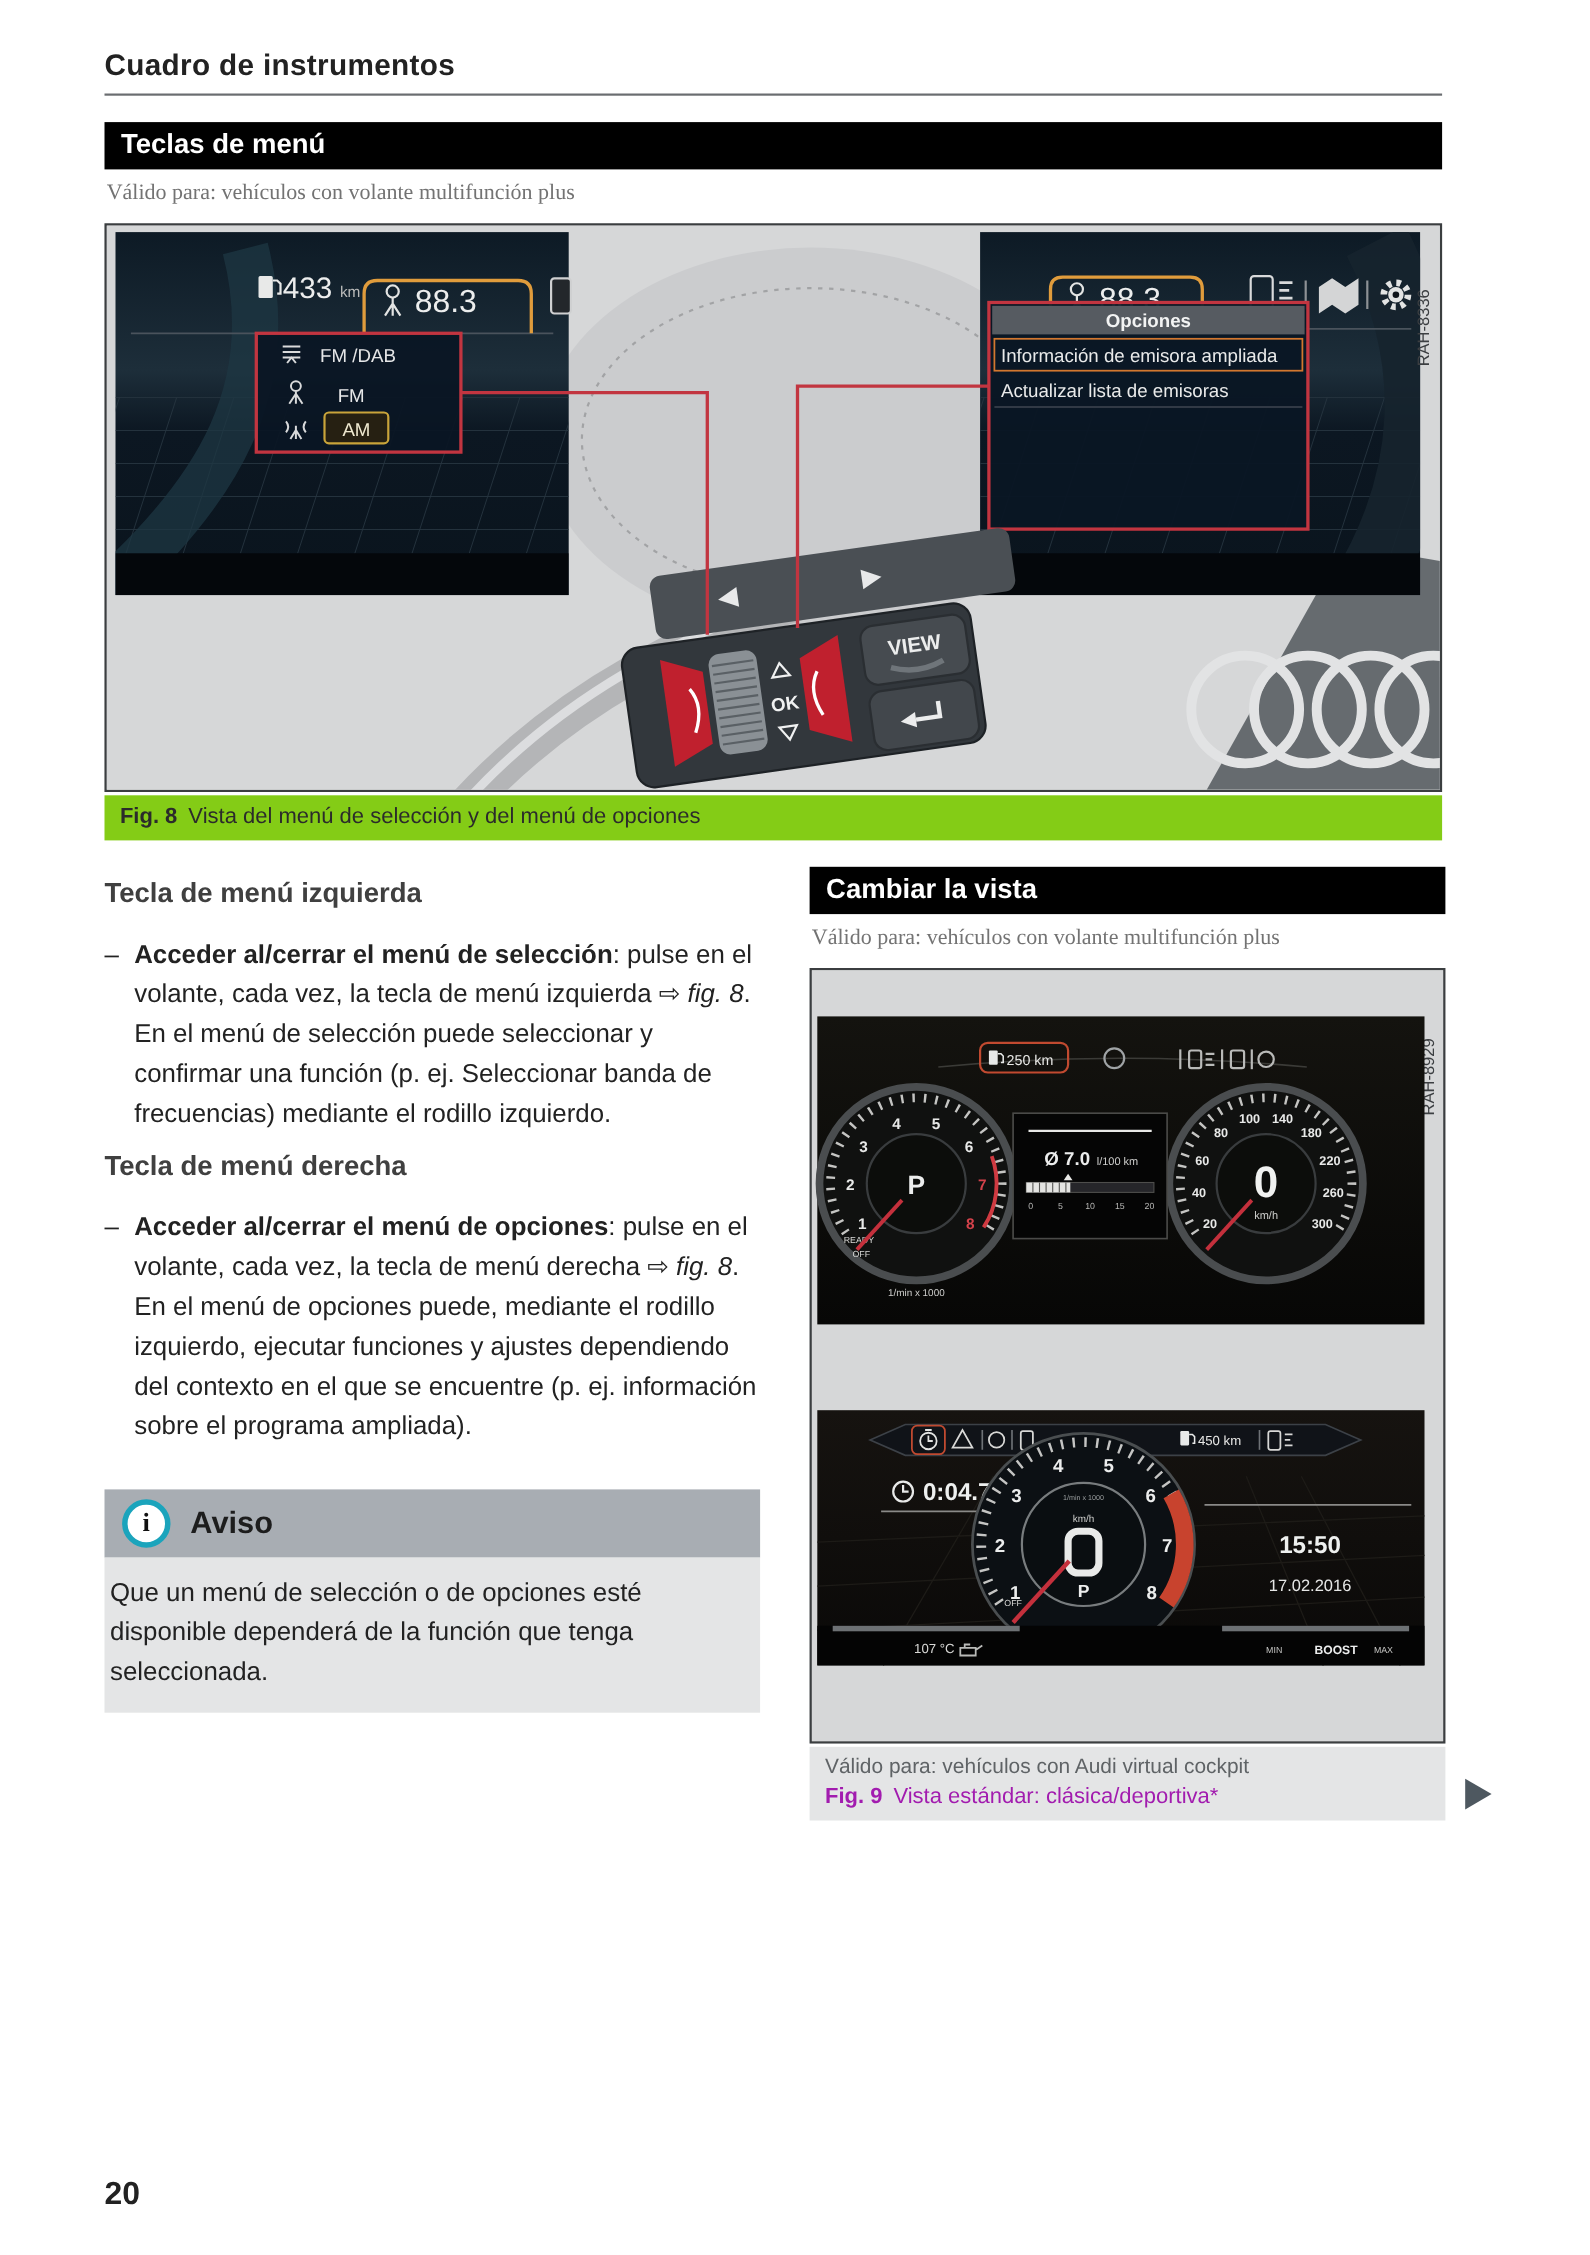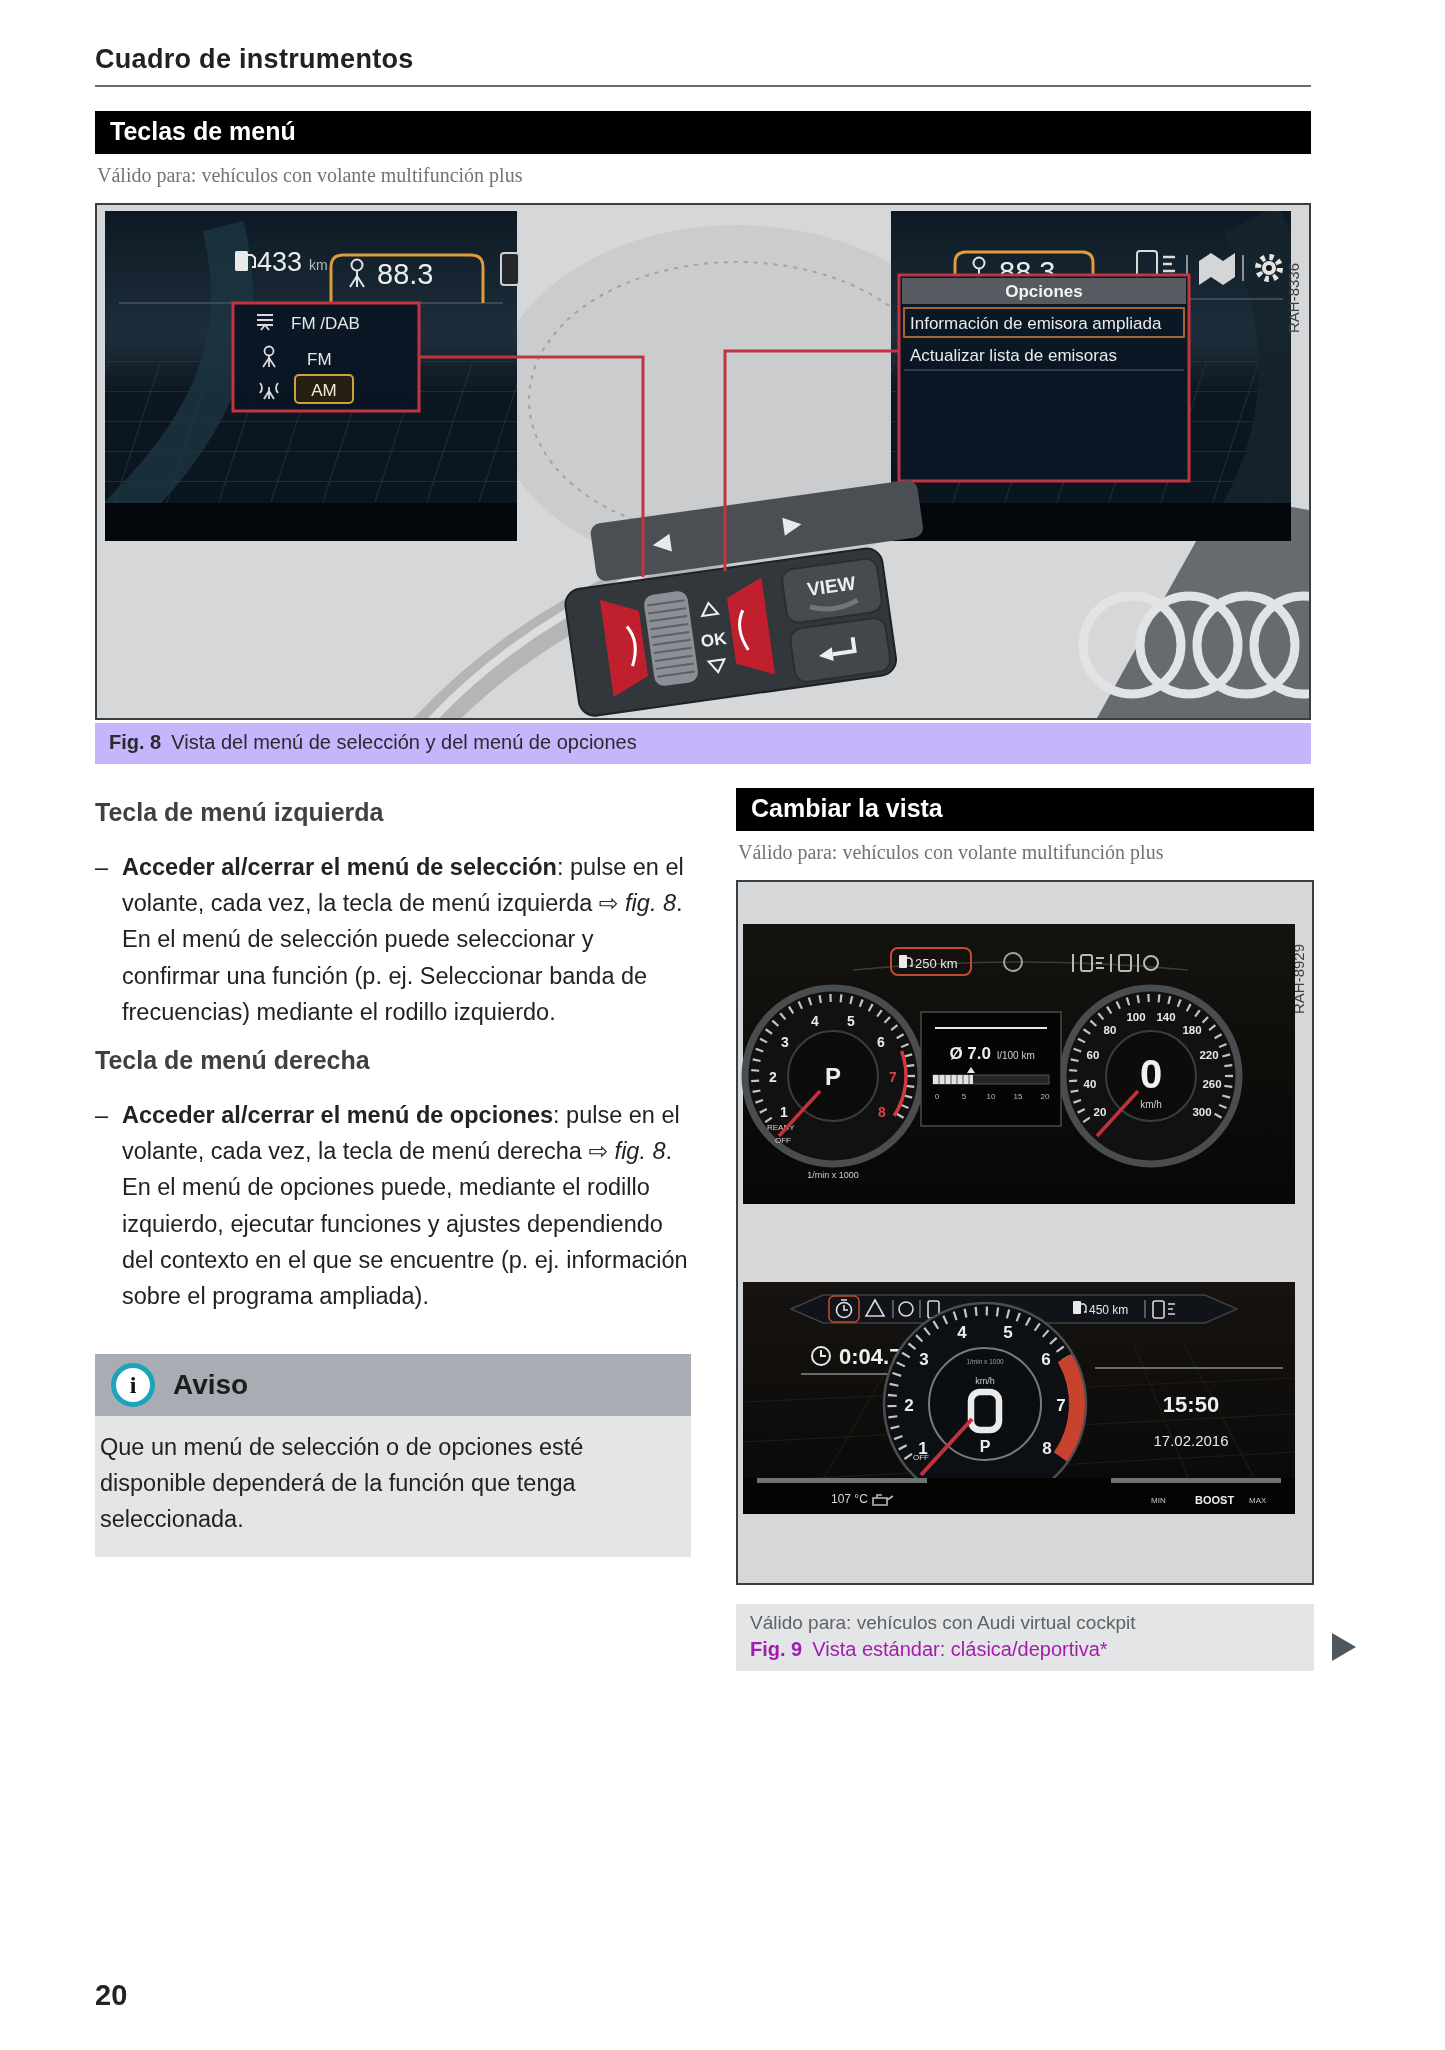--- a/index.html
+++ b/index.html
@@ -6,38 +6,38 @@
   .page{position:relative;width:1445px;height:2050px;background:#fff;
         font-family:"Liberation Sans",sans-serif;color:#1c1c1c;overflow:hidden;}
   .content{position:absolute;left:95px;top:10px;width:1216px;}
   .doc-title{font-size:27px;font-weight:bold;letter-spacing:.3px;padding-top:34px;color:#222;}
   .title-rule{border:none;border-top:2px solid #6a6d70;margin:10px 0 0;}
   .banner{background:#000000;color:#fff;font-weight:bold;font-size:25px;padding:6px 15px 8px;}
   .banner.first{margin-top:24px;}
   .valid-note{color:#737373;font-size:20px;margin:10px 2px 0;font-family:Liberation Serif, serif;}
   .fig-box{border:2px solid #3b3e40;background:#d6d7d8;margin-top:16px;}
   .fig-box svg{display:block;}
-  .caption-bar{background:#c4b5fd;padding:8px 14px 10px;font-size:20px;color:#2b2b2b;margin-top:3px;}
+  .caption-bar{background:#84cc16;padding:8px 14px 10px;font-size:20px;color:#2b2b2b;margin-top:3px;}
   .caption-bar b{margin-right:10px;}
   .columns{display:flex;gap:45px;margin-top:24px;align-items:flex-start;}
   .col-left{width:596px;flex:none;}
   .col-right{width:578px;flex:none;position:relative;}
   h3.sub{font-size:25px;font-weight:bold;margin:10px 0 22px;color:#404040;}
   h3.sub.later{margin-top:16px;}
   .para{position:relative;padding-left:27px;margin:0 0 8px;font-size:23.5px;line-height:1.54;color:#222;}
   .para .dash{position:absolute;left:0;top:0;}
   .para i{font-style:italic;}
   .aviso{margin-top:40px;}
   .aviso-head{background:#a8adb3;display:flex;align-items:center;gap:18px;padding:9px 16px;}
   .aviso-title{font-weight:bold;font-size:28px;color:#1d1d1d;}
   .info-icon{width:34px;height:34px;border-radius:50%;background:#fff;border:5px solid #1ba4bc;
              color:#111;font-family:"Liberation Serif",serif;font-weight:bold;font-size:24px;
              display:flex;align-items:center;justify-content:center;flex:none;}
   .aviso-body{background:#e4e5e6;padding:14px 5px 20px;font-size:23.5px;line-height:1.52;color:#222;}
-  .fig9-caption{background:#e4e5e6;padding:8px 14px 10px;margin-top:19px;}
+  .fig9-caption{background:#e4e5e6;padding:8px 14px 10px;margin-top:3px;}
   .fig9-caption .vline{color:#5f6366;font-size:19px;margin-bottom:4px;}
   .fig9-caption .cline{font-size:20px;color:#a21caf;}
   .fig9-caption .cline b{margin-right:10px;}
   .cont-arrow{position:absolute;right:-42px;bottom:10px;width:0;height:0;
               border-left:24px solid #4e5860;border-top:14px solid transparent;border-bottom:14px solid transparent;}
   .page-number{position:absolute;left:95px;bottom:38px;font-size:29px;font-weight:bold;color:#222;}
   svg text{font-family:"Liberation Sans",sans-serif;}
 </style>
 </head>
 <body>

